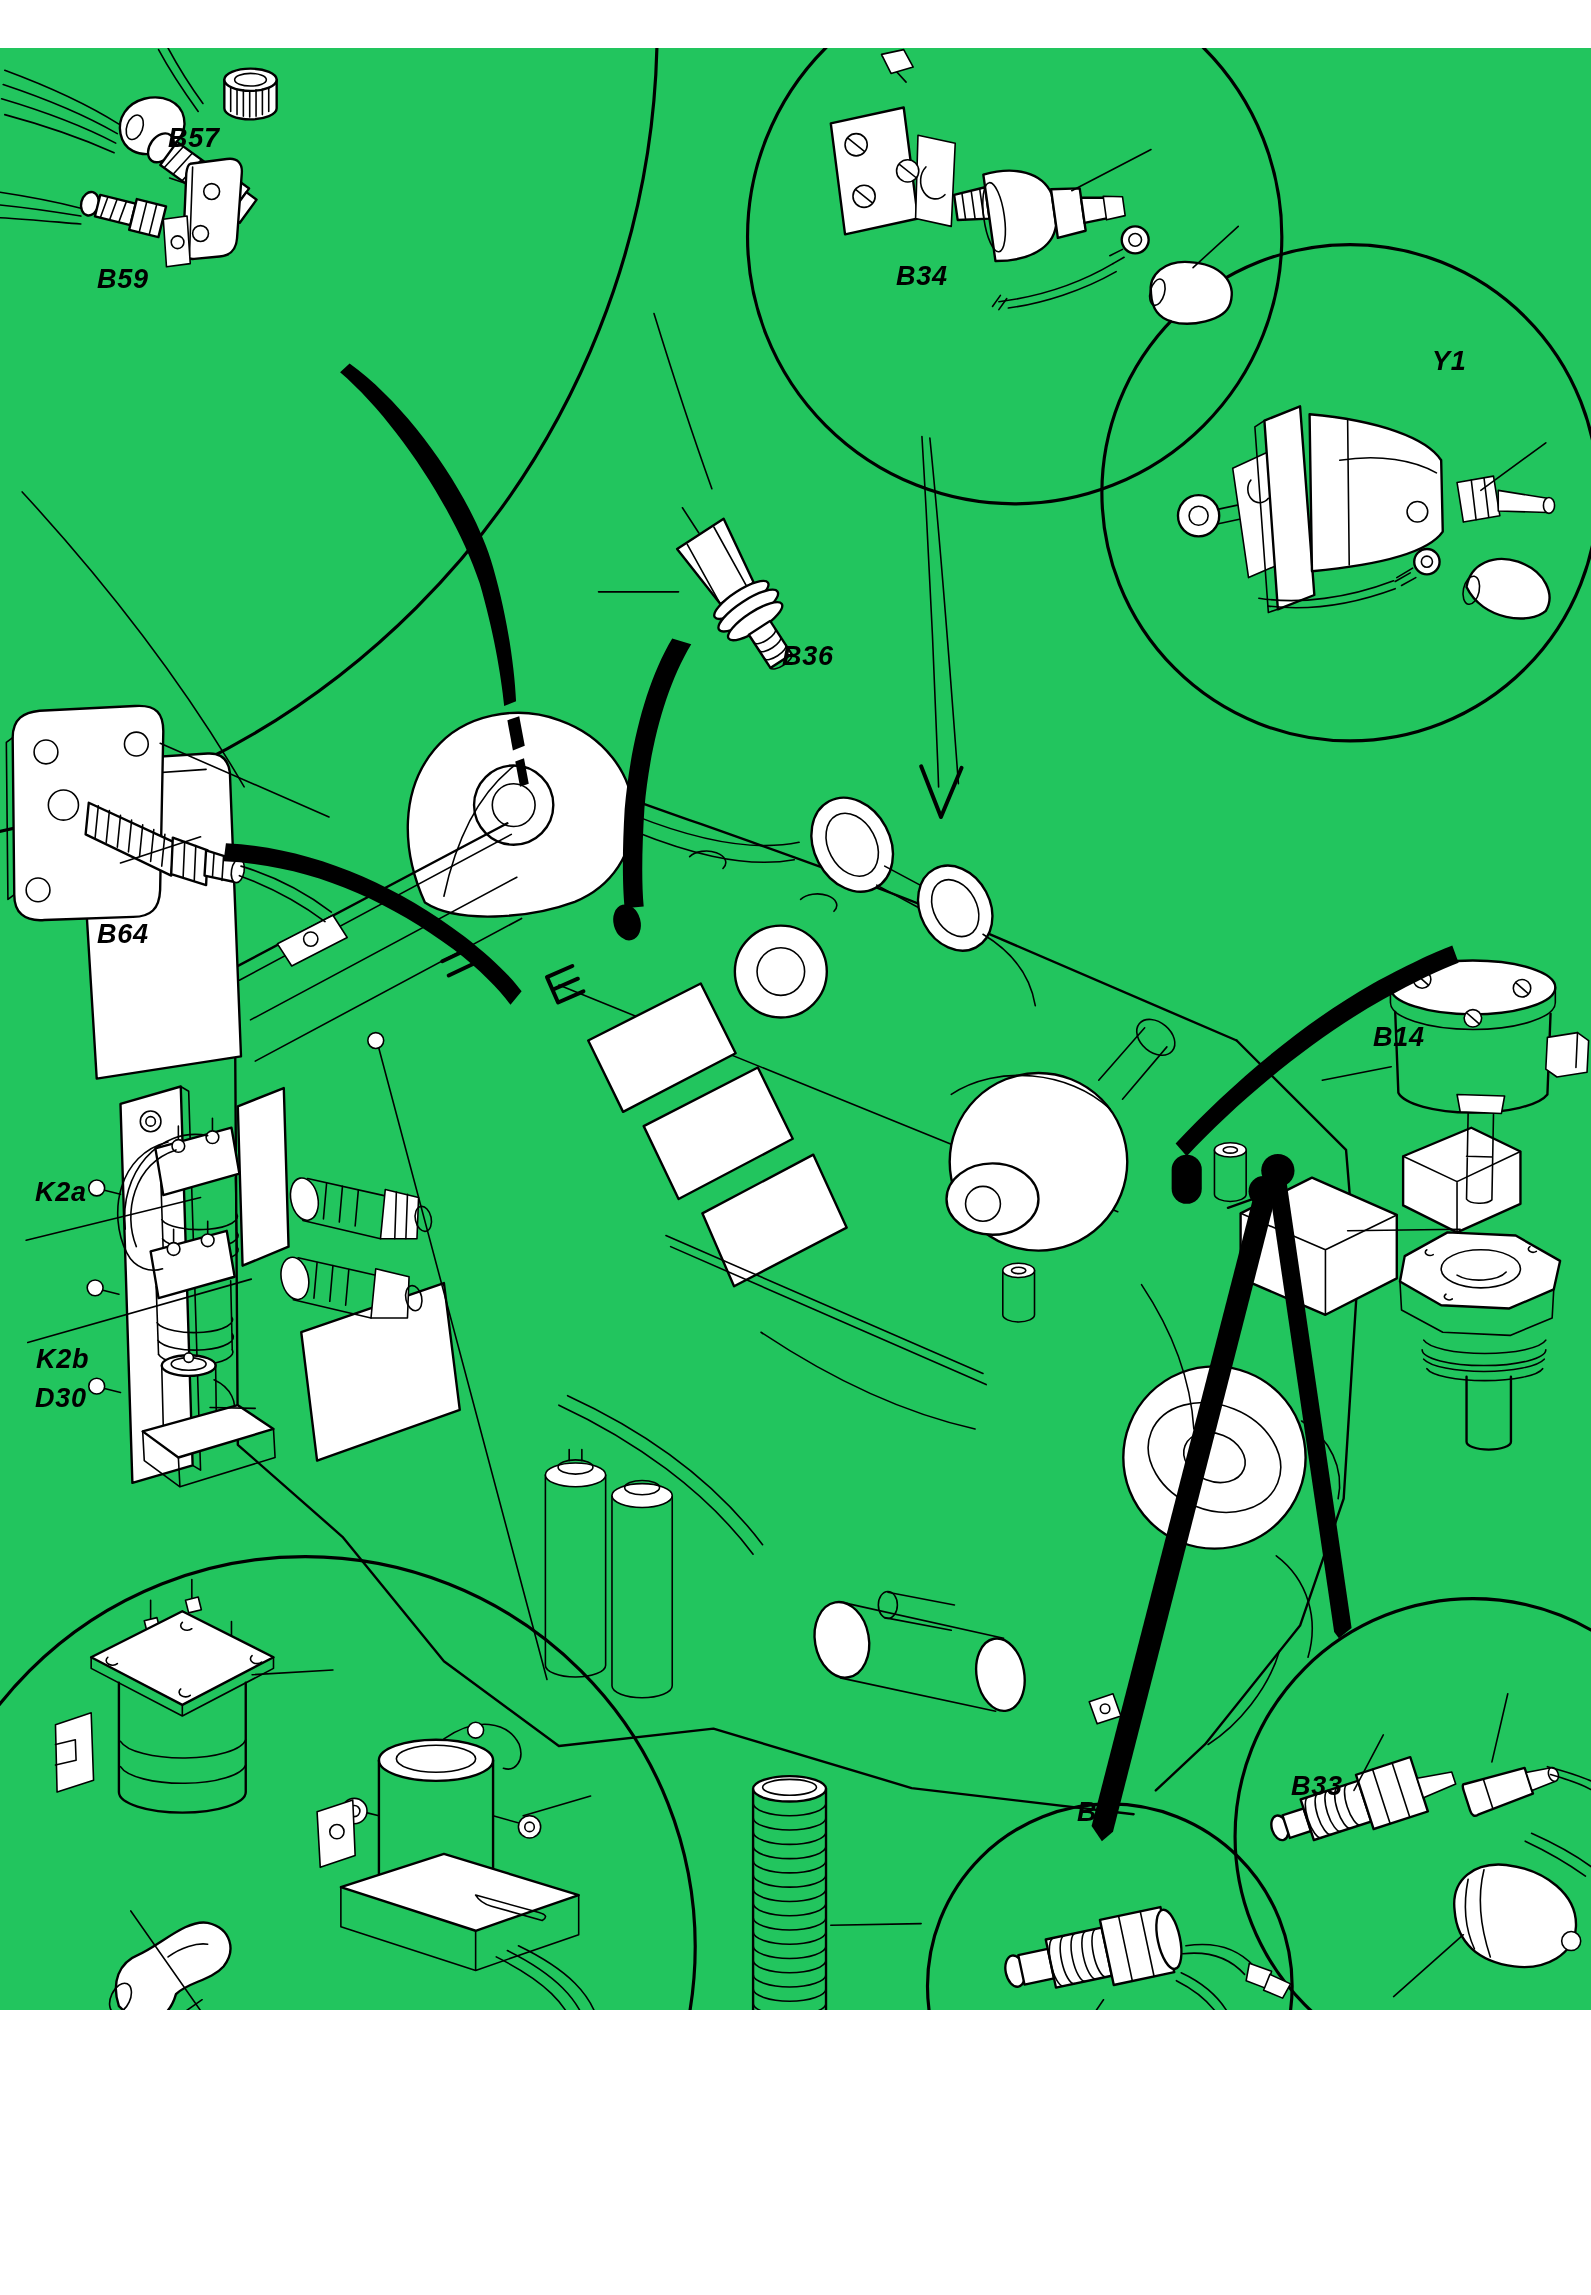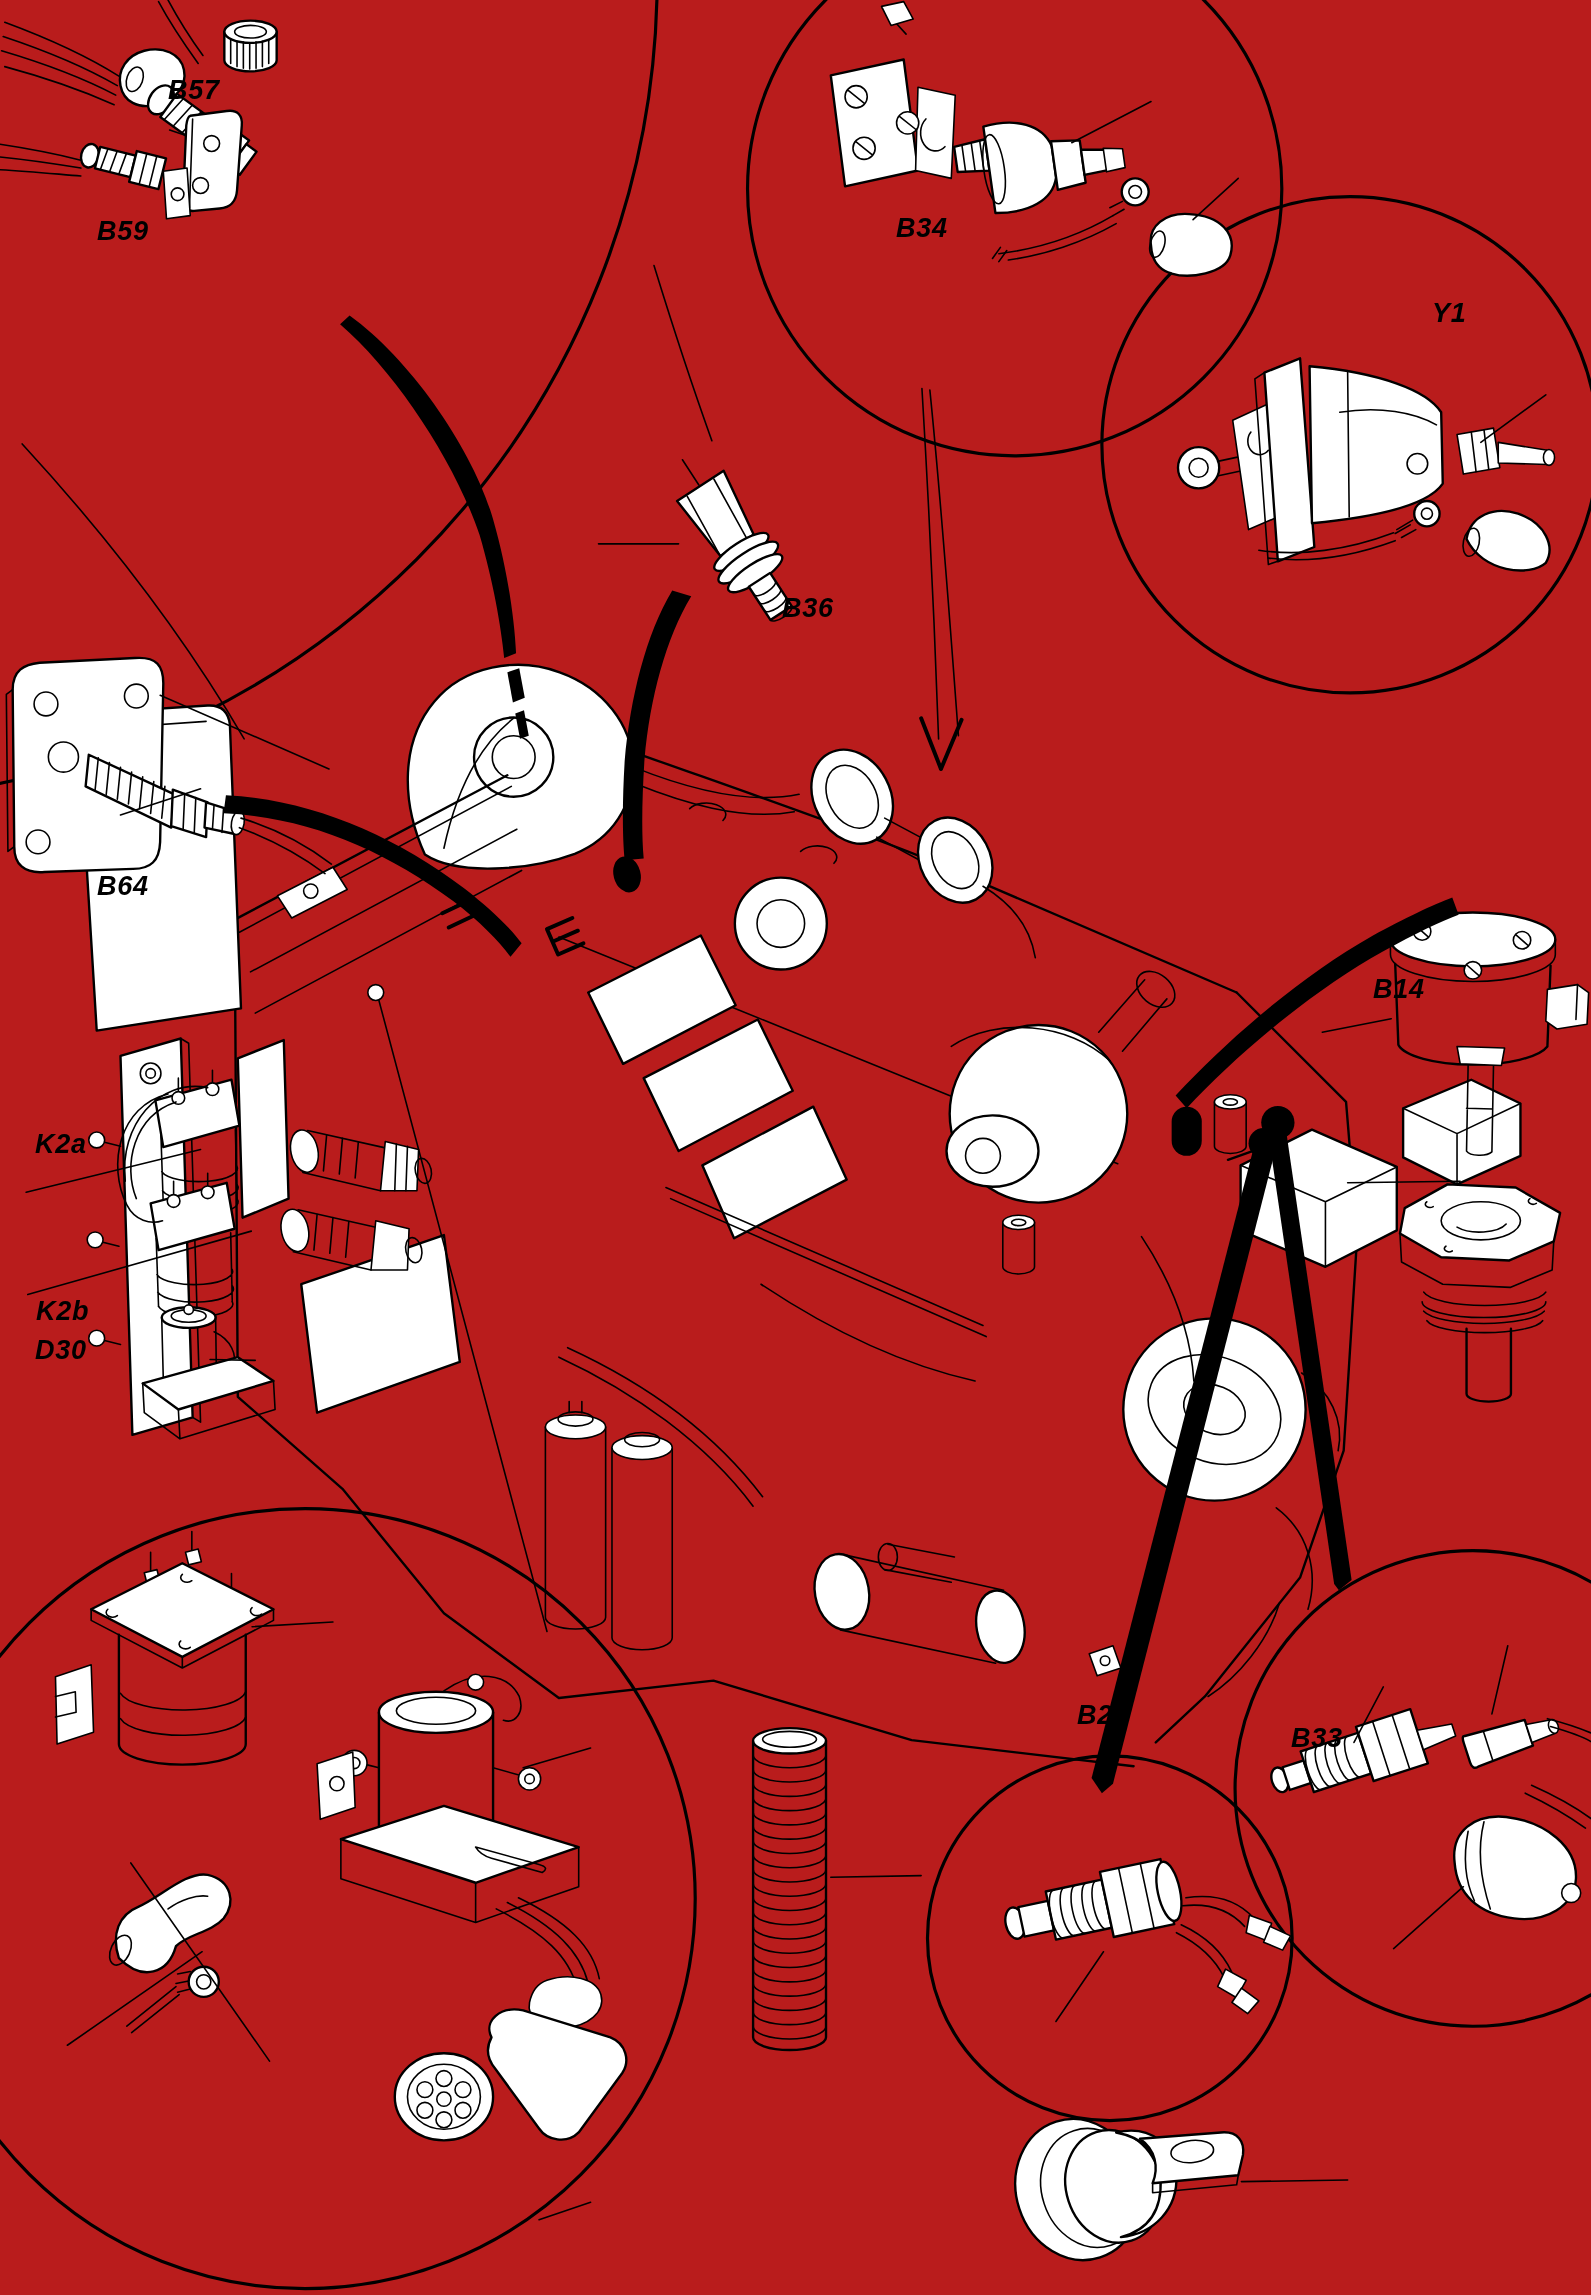--- a/index.html
+++ b/index.html
@@ -1,17 +1,17 @@
 <!DOCTYPE html>
 <html style="font-size:12.7px"><head>
 <meta charset="utf-8">
 <style>
   html,body{margin:0;padding:0;background:#ffffff;}
-  #stage{position:relative;width:1591px;height:2295px;background:#b91c1c;overflow:hidden;
-         font-family:"Liberation Sans",sans-serif;}
+  #stage{position:relative;width:1591px;height:1962px;background:#22c55e;overflow:hidden;
+         font-family:"Liberation Sans",sans-serif;margin-top:48px;}
   #art{position:absolute;left:0;top:0;}
   .lbl{position:absolute;font:italic 700 27px "Liberation Sans",sans-serif;color:#000;
        white-space:nowrap;letter-spacing:0.8px;}
   .s2{fill:none;stroke:#000;stroke-width:2;stroke-linecap:round;stroke-linejoin:round}
   .s3{fill:none;stroke:#000;stroke-width:3;stroke-linecap:round;stroke-linejoin:round}
   .s4{fill:none;stroke:#000;stroke-width:4;stroke-linecap:round;stroke-linejoin:round}
   .s5{fill:none;stroke:#000;stroke-width:5;stroke-linecap:round;stroke-linejoin:round}
   .fw{fill:#fff;stroke:#000;stroke-width:3;stroke-linejoin:round}
   .fw2{fill:#fff;stroke:#000;stroke-width:2;stroke-linejoin:round}
   .fb{fill:#000;stroke:none}
@@ -471,17 +471,17 @@
   <div class="lbl" style="left:168px;top:75px">B57</div>
   <div class="lbl" style="left:97px;top:216px">B59</div>
   <div class="lbl" style="left:896px;top:213px">B34</div>
   <div class="lbl" style="left:1432px;top:298px">Y1</div>
   <div class="lbl" style="left:782px;top:593px">B36</div>
   <div class="lbl" style="left:97px;top:871px">B64</div>
   <div class="lbl" style="left:35px;top:1129px">K2a</div>
   <div class="lbl" style="left:36px;top:1296px">K2b</div>
   <div class="lbl" style="left:35px;top:1335px">D30</div>
   <div class="lbl" style="left:1373px;top:974px">B14</div>
-  <div class="lbl" style="left:1077px;top:1700px">B2</div>
+  <div class="lbl" style="left:1077px;top:1749px">B2</div>
   <div class="lbl" style="left:1291px;top:1723px">B33</div>
 
 </div>
 
 
 </body></html>

